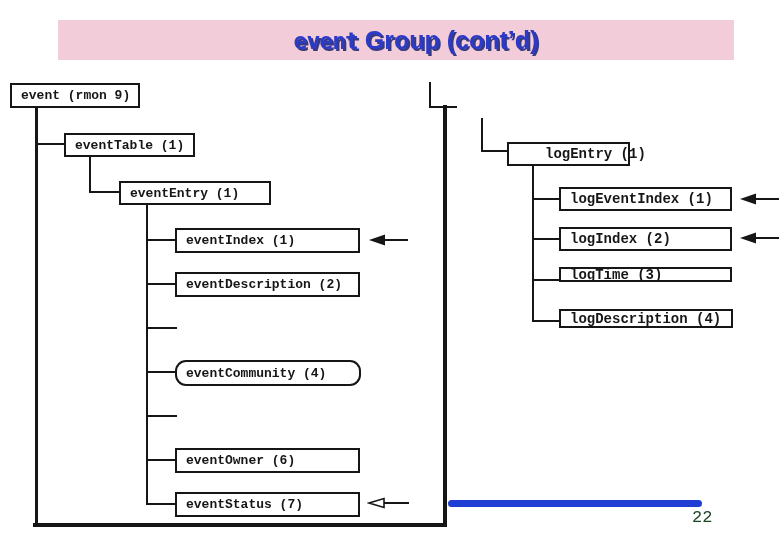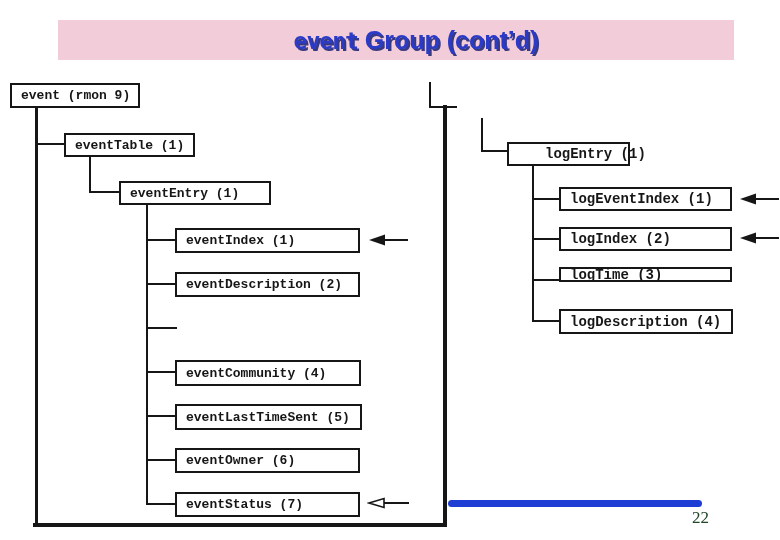--- a/index.html
+++ b/index.html
@@ -51,21 +51,21 @@
   .box.big   { font-size: 14px; }
   .arrow { position: absolute; }
 
   
   .accent-line {
     position: absolute; left: 448px; top: 500px; width: 254px; height: 7px;
     background: #1f3fd4; border-radius: 4px;
   }
   .page-number {
     position: absolute; left: 692px; top: 508px;
-    font-family: Liberation Serif, serif;
+    font-family: Liberation Mono, monospace;
     font-size: 17px; color: #1e4526;
   }
 </style>
 </head>
 <body>
 
 <div class="stage">
 
   <div class="title-bar">
     <div class="title-text"><span class="title-keyword">event</span><span> Group (cont’d)</span></div>
@@ -95,30 +95,29 @@
   <div class="line" style="left:532px; top:198px; width:29px; height:2px;"></div>
   <div class="line" style="left:532px; top:238px; width:29px; height:2px;"></div>
   <div class="line" style="left:532px; top:279px; width:29px; height:2px;"></div>
   <div class="line" style="left:532px; top:320px; width:29px; height:2px;"></div>
 
   <div class="box small" style="left:10px; top:83px; width:130px; height:25px;">event (rmon 9)</div>
   <div class="box small" style="left:64px; top:133px; width:131px; height:24px;">eventTable (1)</div>
   <div class="box small" style="left:119px; top:181px; width:152px; height:24px;">eventEntry (1)</div>
   <div class="box small" style="left:175px; top:228px; width:185px; height:25px;">eventIndex (1)</div>
   <div class="box small" style="left:175px; top:272px; width:185px; height:25px;">eventDescription (2)</div>
-  <div class="box small" style="left:175px; top:360px; width:186px; height:26px;">eventCommunity (4)</div>
-  <div class="box small" style="left:175px; top:404px; width:187px; height:26px;">eventLastTimeSent (5)</div>
+  <div class="box small" style="left:175px; top:360px; width:186px; height:26px;border-radius:11px;">eventCommunity (4)</div>
   <div class="box small" style="left:175px; top:448px; width:185px; height:25px;">eventOwner (6)</div>
   <div class="box small" style="left:175px; top:492px; width:185px; height:25px;">eventStatus (7)</div>
 
   <div class="box big" style="left:507px; top:142px; width:123px; height:24px;padding-left:36px;">logEntry (1)</div>
   <div class="box big" style="left:559px; top:187px; width:173px; height:24px;">logEventIndex (1)</div>
   <div class="box big" style="left:559px; top:227px; width:173px; height:24px;">logIndex (2)</div>
   <div class="box big" style="left:559px; top:267px; width:173px; height:15px;">logTime (3)</div>
-  <div class="box big" style="left:559px; top:309px; width:174px; height:25px;">logDescription (4)</div>
+  <div class="box big" style="left:559px; top:309px; width:174px; height:19px;">logDescription (4)</div>
 
   <svg class="arrow" style="left:367px; top:232px;" width="42" height="16" viewBox="0 0 42 16">
     <line x1="15" y1="8" x2="41" y2="8" stroke="#161616" stroke-width="2"></line>
     <polygon points="2,8 18,2.5 18,13.5" fill="#161616"></polygon>
   </svg>
   <svg class="arrow" style="left:367px; top:495px;" width="43" height="16" viewBox="0 0 43 16">
     <line x1="16" y1="8" x2="42" y2="8" stroke="#161616" stroke-width="2"></line>
     <polygon points="2,8 17,3.5 17,12.5" fill="#ffffff" stroke="#161616" stroke-width="1.6"></polygon>
   </svg>
   <svg class="arrow" style="left:739px; top:191px;" width="41" height="16" viewBox="0 0 41 16">

